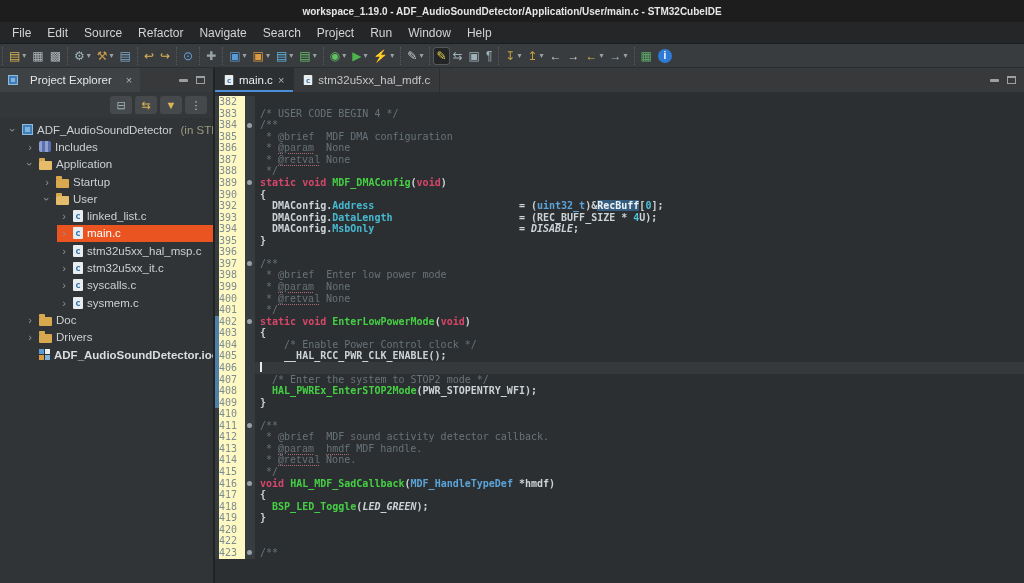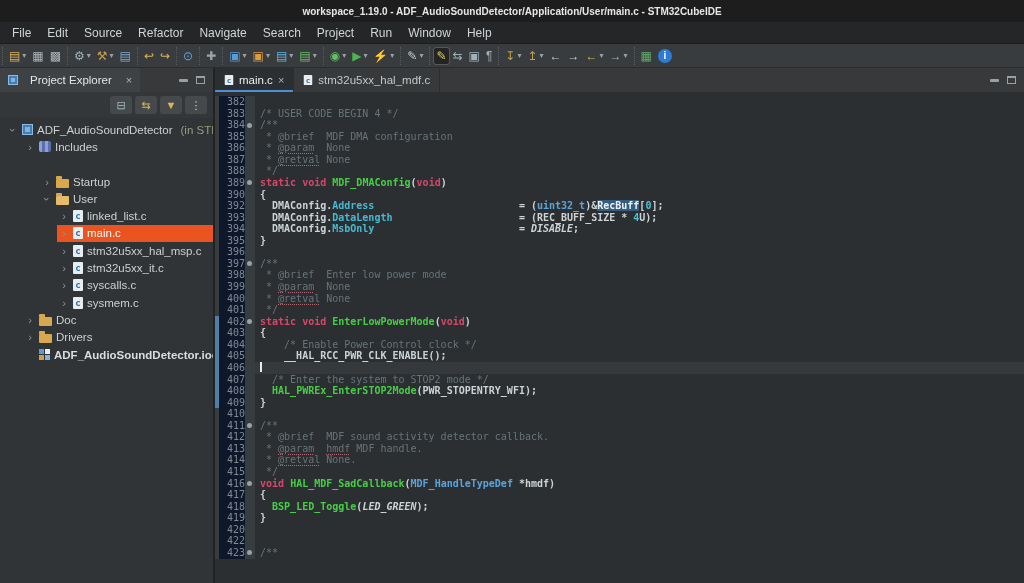--- a/index.html
+++ b/index.html
@@ -79,31 +79,31 @@
   .ed-tabrow { height:24px; background:#37393b; display:flex; align-items:stretch; flex:0 0 auto; }
   .ed-tab { display:flex; align-items:center; gap:5px; padding:0 9px; font-size:11.5px; color:#c4c8ca;
             background:#37393b; border-right:1px solid #2c2e30; }
   .ed-tab.active { background:#2c2f31; color:#eceeef; box-shadow:inset 0 -2px 0 #4a90d9; }
   .ed-tab .close { color:#aeb4b6; font-size:11px; }
   .code-area { flex:1 1 auto; overflow:hidden; padding-top:4px; }
   .cl { display:flex; height:11.57px; line-height:11.6px; font:600 10px "DejaVu Sans Mono",monospace;
         white-space:pre; }
   .cl .bar { width:4px; background:#373c3f; flex:0 0 auto; }
   .cl .bar.blue { background:#4e7fa8; }
-  .cl .ln { width:26px; text-align:right; color:#7e8b91; background:#0f172a; font-weight:400; flex:0 0 auto; }
+  .cl .ln { width:26px; color:#7e8b91; background:#fef9c3; font-weight:400; flex:0 0 auto; }
   .cl .fold { width:10px; background:#373c3f; flex:0 0 auto; position:relative; }
   .cl .fold .dot { position:absolute; left:2px; top:3.5px; width:5px; height:5px; border-radius:50%;
                    background:#99a1a5; }
   .cl .ct { flex:1 1 auto; padding-left:5px; color:#ccd3d6; }
   .cl.cur .ct { background:#35393c; }
   .caret { display:inline-block; width:1.5px; height:10px; background:#e8e8e8; vertical-align:-1px; }
   
   .s-c  { color:#677379; font-weight:400; }
   .s-d  { color:#677379; font-weight:400; }
-  .s-du { color:#677379; font-weight:400; text-decoration:underline dotted #b06a76; text-underline-offset:2px; }
+  .s-du { color:#677379; font-weight:400; text-decoration:underline dotted #b06a76; text-underline-offset:2px;font-family:Liberation Mono, monospace; }
   .s-k  { color:#d6466a; }
   .s-f  { color:#45cf45; }
   .s-m  { color:#46b9d1; }
   .s-t  { color:#5aa4da; }
   .s-n  { color:#4cc3d8; }
   .s-i  { color:#ccd3d6; font-style:italic; }
   .s-p  { color:#ccd3d6; }
   .s-hl { color:#eaf2f8; background:#355b7d; }
 </style>
 </head>
@@ -298,20 +298,25 @@
           <div class="tree-row">
             <span class="tree-indent" style="width: 23px;"></span>
             <span class="tree-body">
               <span class="chev">›</span>
               <span class="ticon i-includes"></span>
               <span class="tree-label">Includes</span>
             </span>
           </div>
           <div class="tree-row">
             <span class="tree-indent" style="width: 23px;"></span>
+            <span class="tree-body">
+              <span class="chev open">›</span>
+              <span class="ticon i-folder open"></span>
+              <span class="tree-label">Application</span>
+            </span>
           </div>
           <div class="tree-row">
             <span class="tree-indent" style="width: 40px;"></span>
             <span class="tree-body">
               <span class="chev">›</span>
               <span class="ticon i-folder"></span>
               <span class="tree-label">Startup</span>
             </span>
           </div>
           <div class="tree-row">

